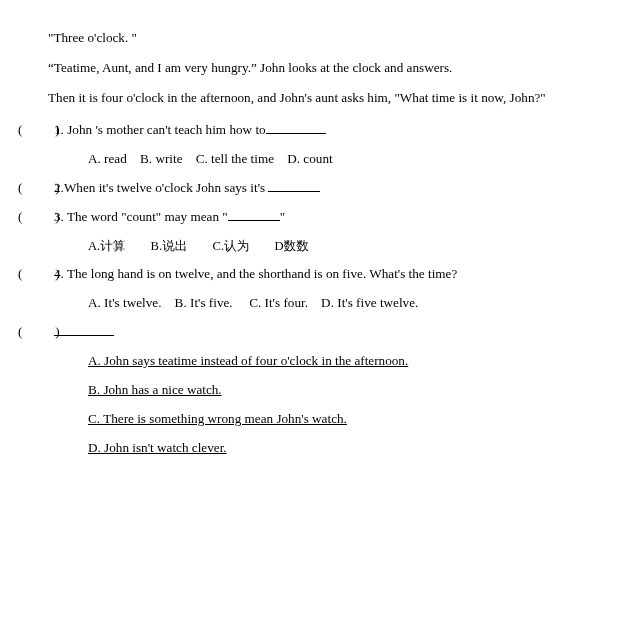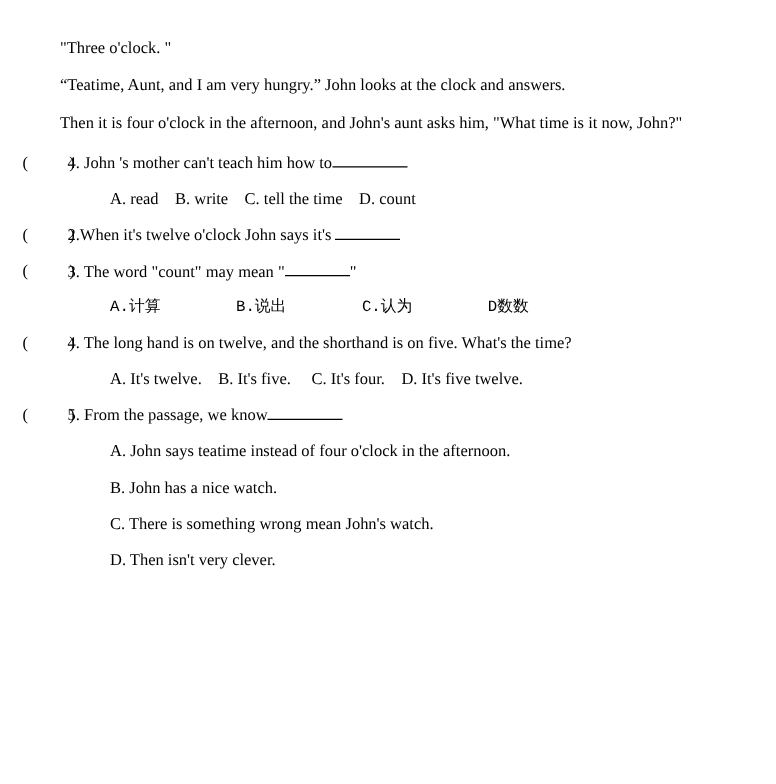--- a/index.html
+++ b/index.html
@@ -54,45 +54,46 @@
   .u-mid { width: 52px; }
   .u-long { width: 60px; }
   .choices {
     font-size: 13.2px;
     line-height: 1.28;
     margin: 0 0 12px 0;
     padding-left: 70px;
     white-space: pre;
   }
   .choices.cjk {
-    font-family: Liberation Mono, monospace;
+    font-family: Liberation Serif, serif;
     font-size: 12.6px;
   }
   .ans-line {
     font-size: 13.2px;
     line-height: 1.28;
     margin: 0 0 12px 0;
     padding-left: 70px;
+    text-decoration: underline;
   }
   .spacer-4 { height: 2px; }
 </style>
 </head>
 <body>
 
 <div class="page">
 
   <p class="para">"Three o'clock. "</p>
   <p class="para">“Teatime, Aunt, and I am very hungry.” John looks at the clock and answers.</p>
   <p class="para">Then it is four o'clock in the afternoon, and John's aunt asks him, "What time is it now, John?"</p>
 
   <div class="spacer-4"></div>
 
   <div class="qline">
     <span class="paren">(          )</span>
-    <span class="qtext"><span>4. John 's mother can't teach him how to</span><span class="blank-underline u-long"></span></span>
+    <span class="qtext"><span>1. John 's mother can't teach him how to</span><span class="blank-underline u-long"></span></span>
   </div>
   <div class="choices">A. read    B. write    C. tell the time    D. count</div>
 
   <div class="qline">
     <span class="paren">(          )</span>
     <span class="qtext"><span>2.When it's twelve o'clock John says it's </span><span class="blank-underline u-mid"></span></span>
   </div>
 
   <div class="qline">
     <span class="paren">(          )</span>
@@ -101,21 +102,21 @@
   <div class="choices cjk">A.计算        B.说出        C.认为        D数数</div>
 
   <div class="qline">
     <span class="paren">(          )</span>
     <span class="qtext">4. The long hand is on twelve, and the shorthand is on five. What's the time?</span>
   </div>
   <div class="choices">A. It's twelve.    B. It's five.     C. It's four.    D. It's five twelve.</div>
 
   <div class="qline">
     <span class="paren">(          )</span>
-    <span class="qtext"><span>5. From the passage, we know</span><span class="blank-underline u-long"></span></span>
+    <span class="qtext"><span class="blank-underline u-long"></span></span>
   </div>
 
   <div class="ans-line">A. John says teatime instead of four o'clock in the afternoon.</div>
   <div class="ans-line">B. John has a nice watch.</div>
   <div class="ans-line">C. There is something wrong mean John's watch.</div>
-  <div class="ans-line">D. Then isn't very clever.</div>
+  <div class="ans-line">D. John isn't watch clever.</div>
 
 </div>
 
 </body></html>

